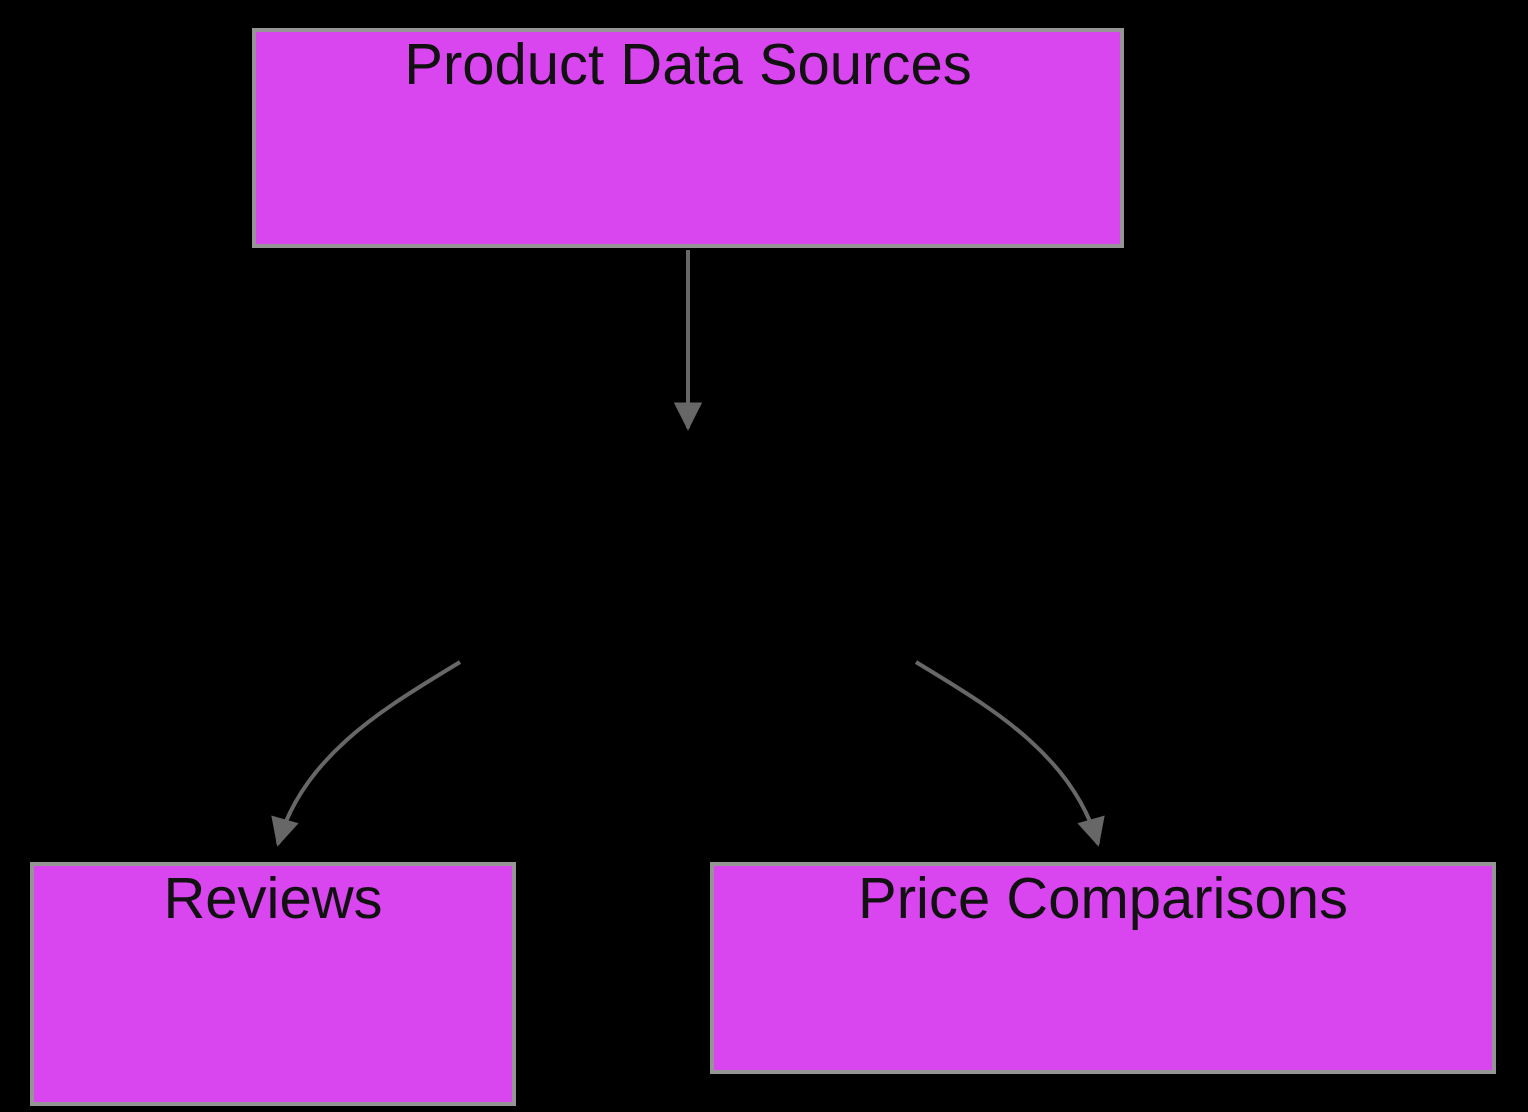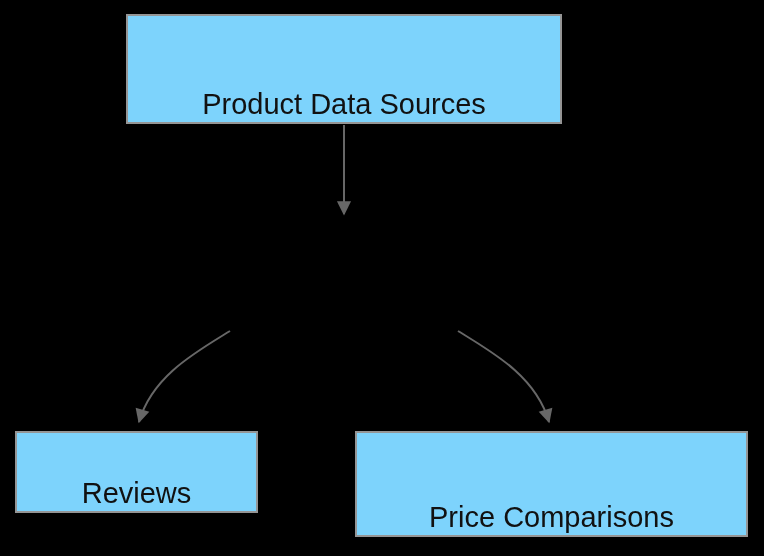--- a/index.html
+++ b/index.html
@@ -24,36 +24,36 @@
     pointer-events: none;
   }
   .edge {
     fill: none;
     stroke: #676767;
     stroke-width: 2;
   }
   .node {
     position: absolute;
     box-sizing: border-box;
-    background: #7dd3fc;
+    background: #d946ef;
     border: 2px solid #959595;
     display: flex;
-    align-items: flex-end;
+    align-items: flex-start;
     justify-content: center;
     text-align: center;
   }
   .node-label {
     color: #111111;
     font-size: 29px;
     line-height: 1.2;
     white-space: nowrap;
   }
   .node-product { left: 126px; top: 14px;  width: 436px; height: 110px; }
   .node-retailers { left: 221px; top: 223px; width: 246px; height: 108px; }
-  .node-reviews { left: 15px;  top: 431px; width: 243px; height: 82px; }
+  .node-reviews { left: 15px;  top: 431px; width: 243px; height: 122px; }
   .node-price { left: 355px; top: 431px; width: 393px; height: 106px; }
 </style>
 </head>
 <body>
 
 <div class="canvas">
 
   <svg class="edge-layer" viewBox="0 0 764 556" xmlns="http://www.w3.org/2000/svg">
     <defs>
       <marker id="arrowhead" viewBox="0 0 12 12" markerWidth="17" markerHeight="17" refX="10" refY="6" orient="auto" markerUnits="userSpaceOnUse">

